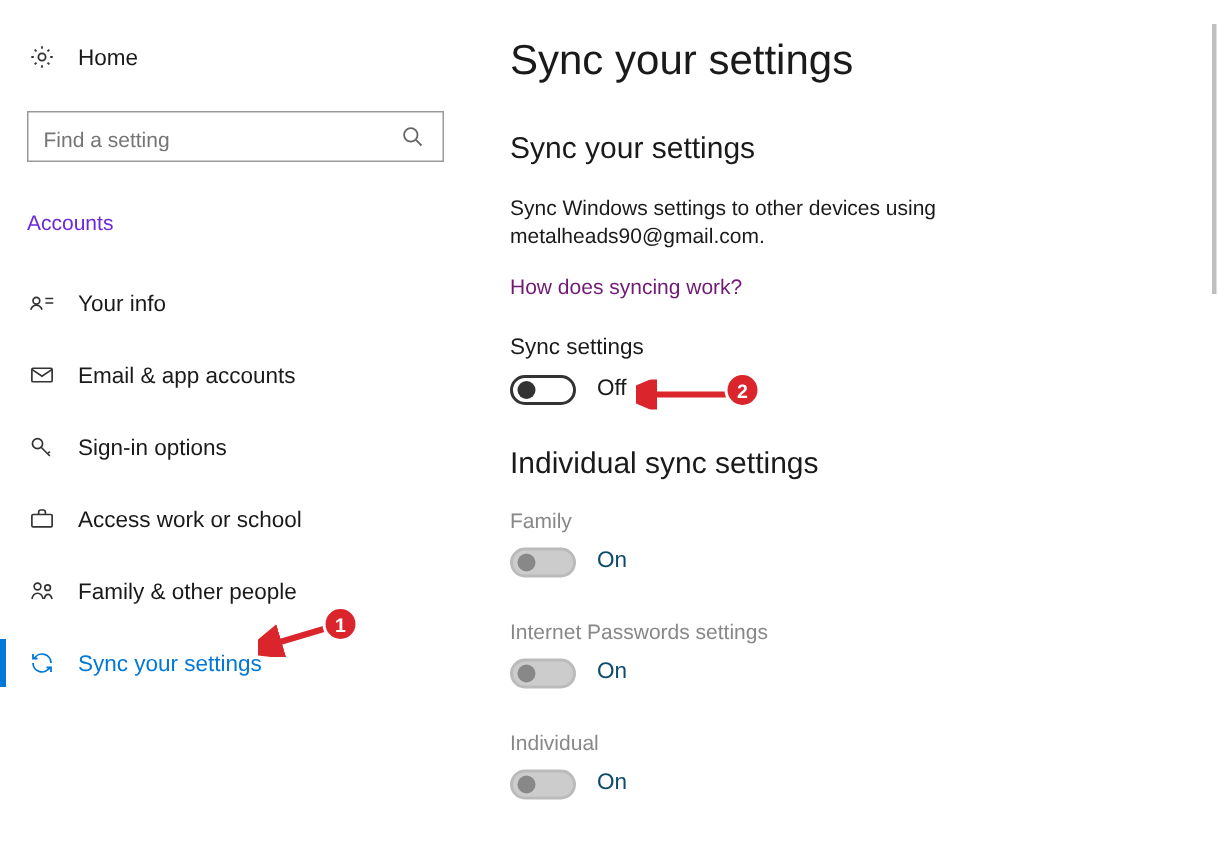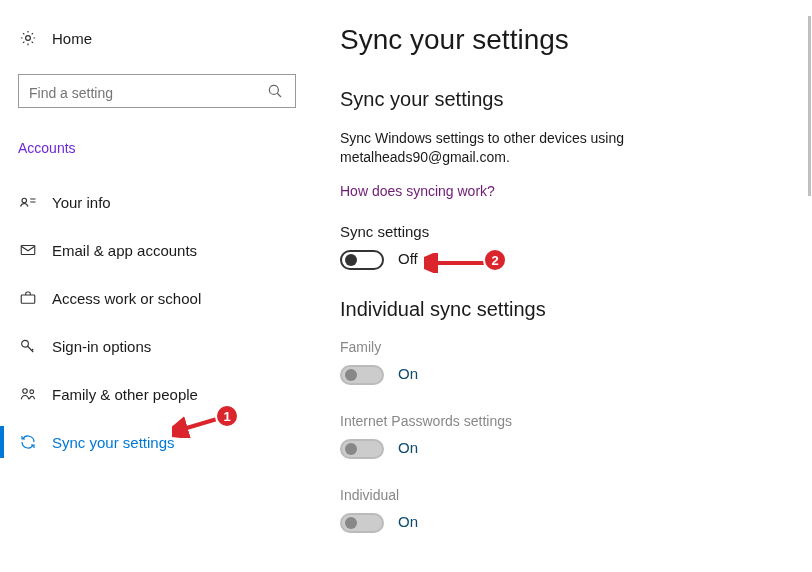--- a/index.html
+++ b/index.html
@@ -156,35 +156,35 @@
           <rect x="3" y="6" width="18" height="12" rx="1"></rect>
             <path d="m3 7 9 6 9-6"></path>
         </svg>
       </span>
       <span>Email &amp; app accounts</span>
     </div>
 
     <div class="nav-item">
       <span class="icon-slot">
         <svg viewBox="0 0 24 24" fill="none" stroke="#333" stroke-width="1.5">
+          <circle cx="8" cy="9" r="4.5"></circle>
+            <path d="m11 12 8 8M17 18l2-2"></path>
+        </svg>
+      </span>
+      <span>Sign-in options</span>
+    </div>
+
+    <div class="nav-item">
+      <span class="icon-slot">
+        <svg viewBox="0 0 24 24" fill="none" stroke="#333" stroke-width="1.5">
           <rect x="3" y="8" width="18" height="11" rx="1"></rect>
             <path d="M9 8V6a2 2 0 0 1 2-2h2a2 2 0 0 1 2 2v2"></path>
         </svg>
       </span>
       <span>Access work or school</span>
-    </div>
-
-    <div class="nav-item">
-      <span class="icon-slot">
-        <svg viewBox="0 0 24 24" fill="none" stroke="#333" stroke-width="1.5">
-          <circle cx="8" cy="9" r="4.5"></circle>
-            <path d="m11 12 8 8M17 18l2-2"></path>
-        </svg>
-      </span>
-      <span>Sign-in options</span>
     </div>
 
     <div class="nav-item">
       <span class="icon-slot">
         <svg viewBox="0 0 24 24" fill="none" stroke="#333" stroke-width="1.5">
           <circle cx="8" cy="8" r="3"></circle>
             <circle cx="17" cy="9" r="2.5"></circle>
           <path d="M3 19c1-4 3-5 5-5s4 1 5 5M14 19c.6-3 2-4 3.5-4s2.4 1 3.5 4"></path>
         </svg>
       </span>

